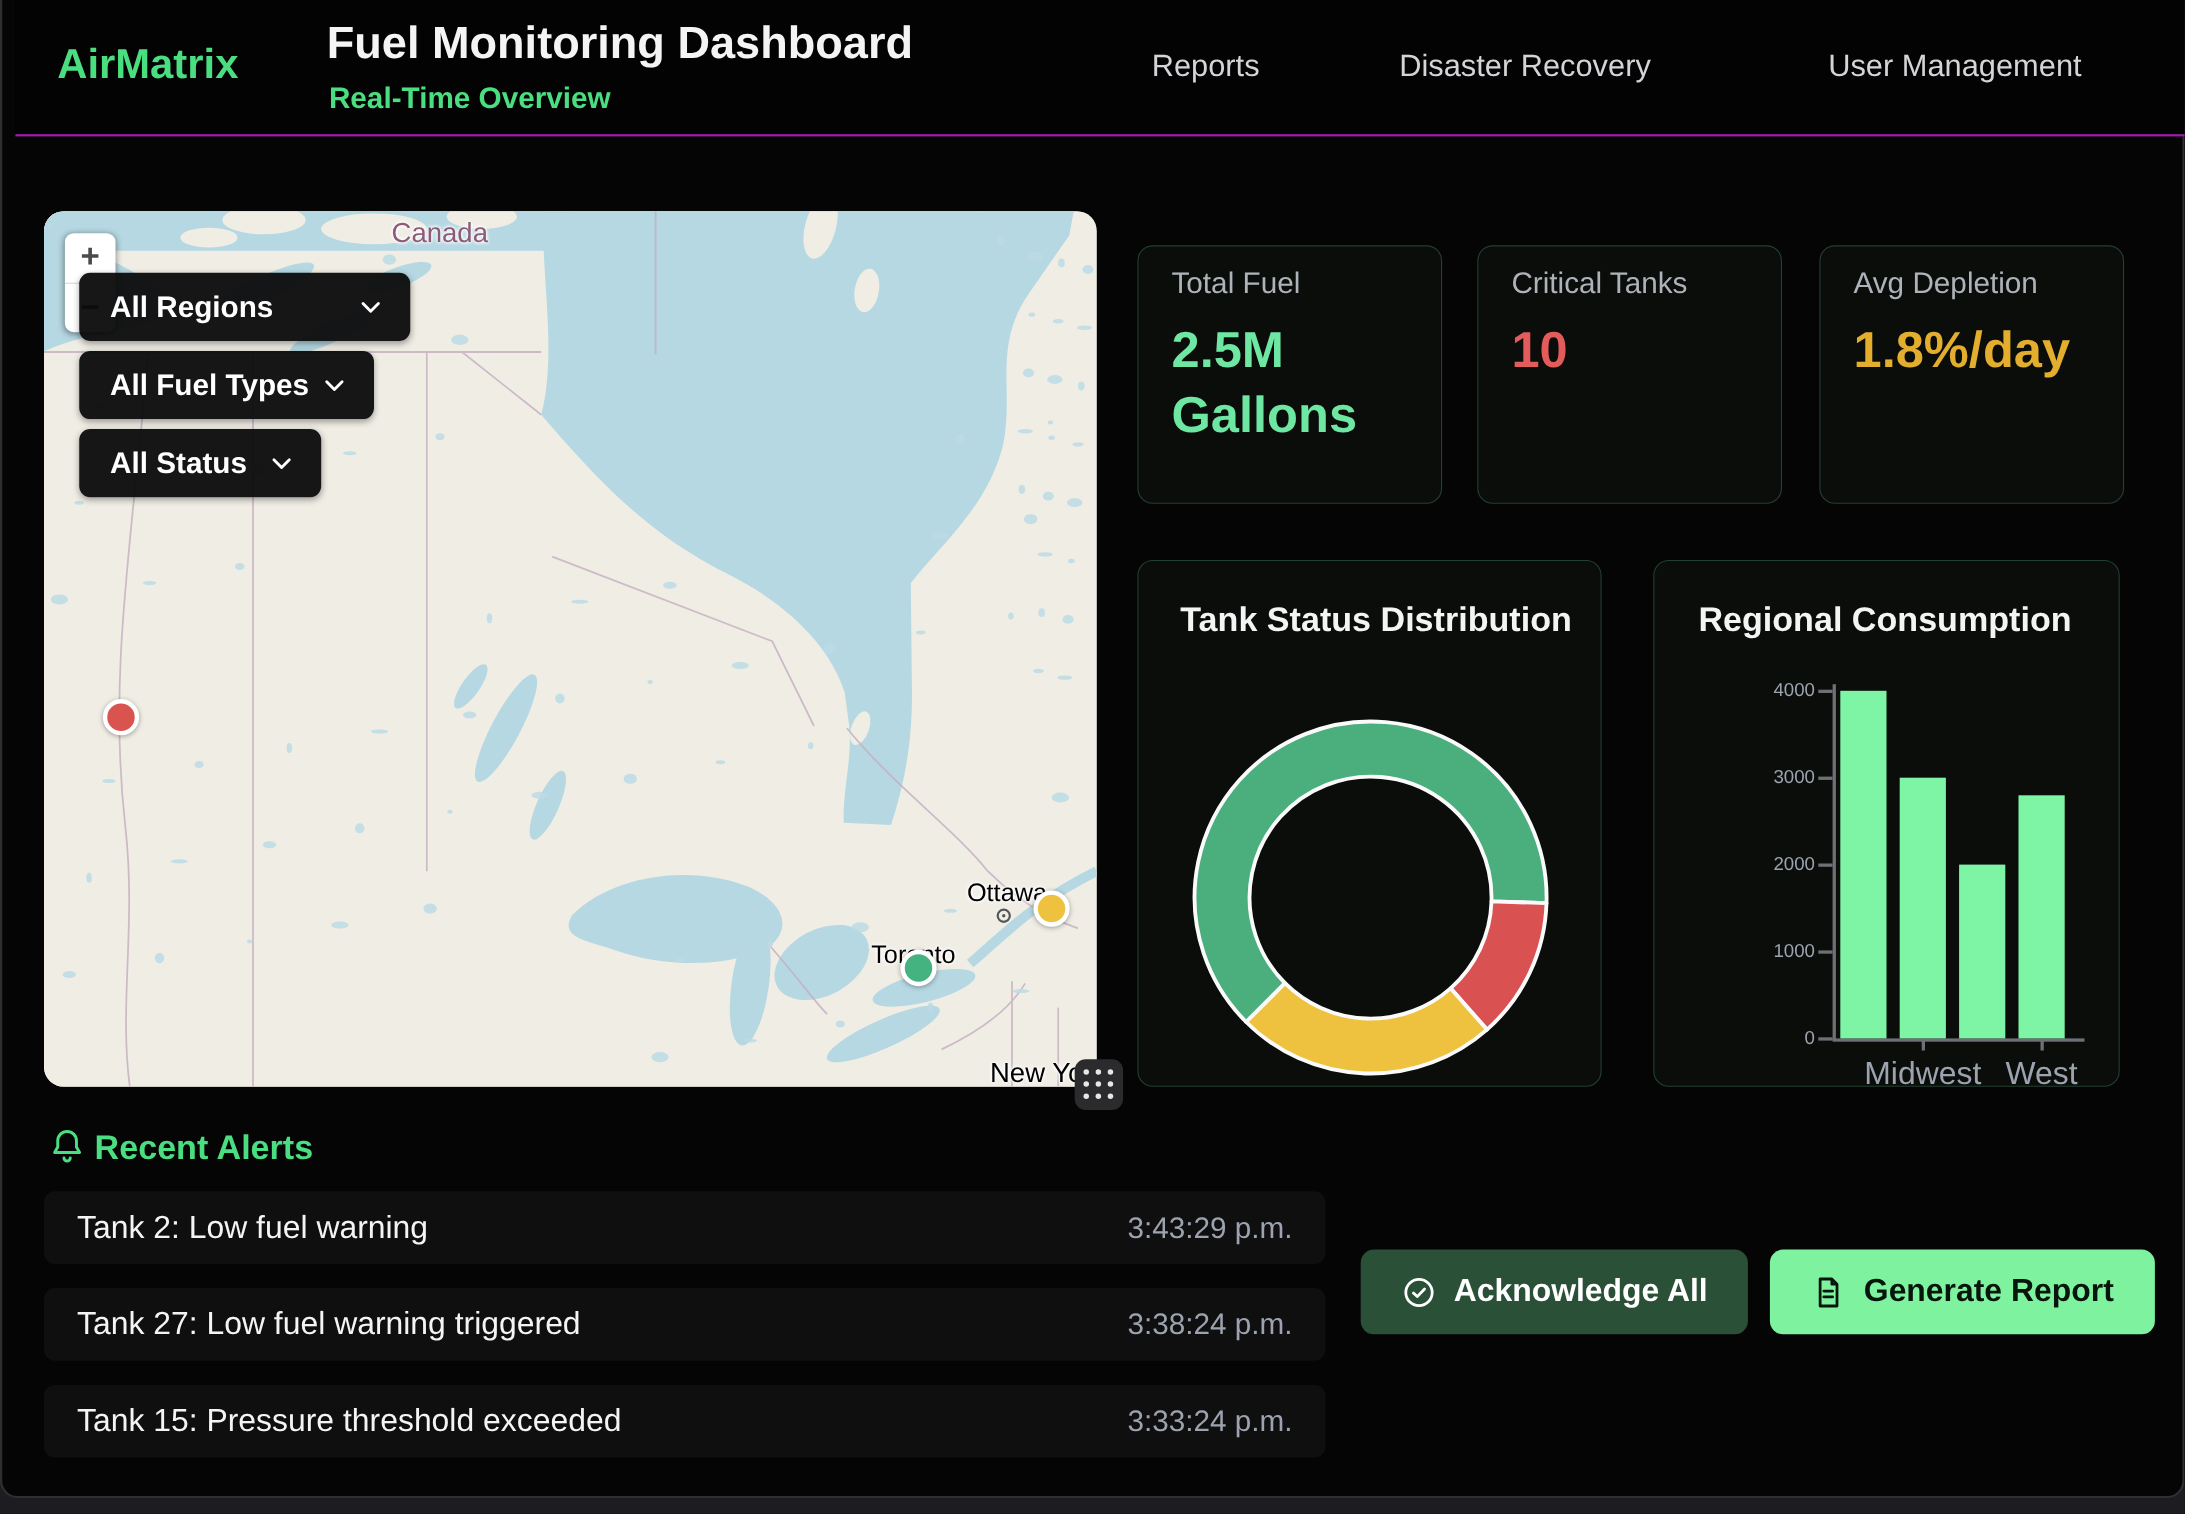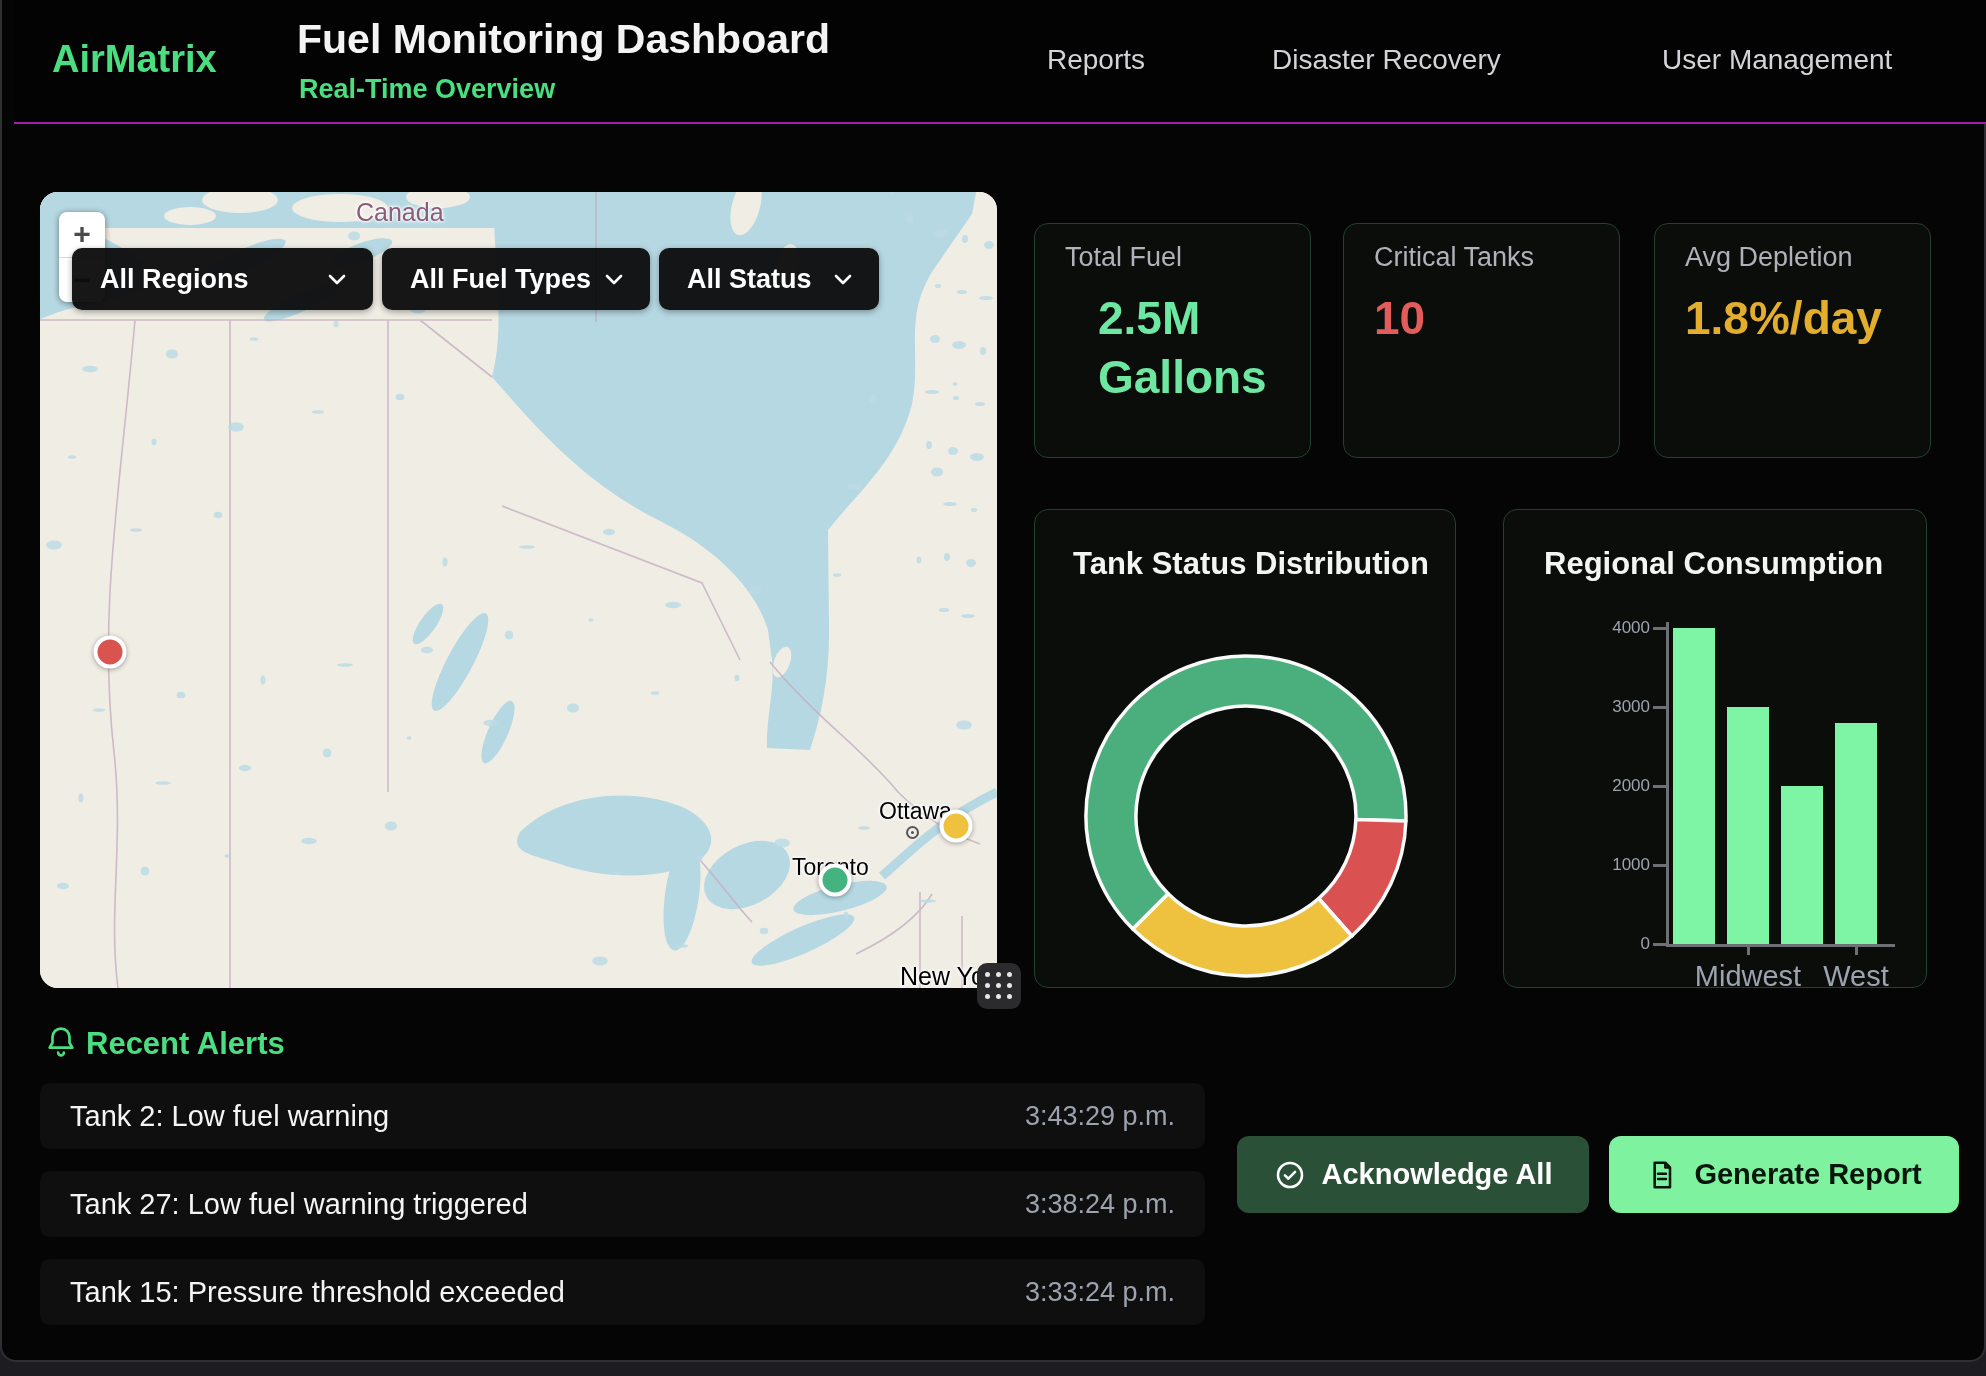--- a/index.html
+++ b/index.html
@@ -21,21 +21,21 @@
 
   
   .map-card { position:absolute; left:38px; top:192px; width:957px; height:796px;
               border-radius:18px; overflow:hidden; background:#f0ede5; cursor:grab; }
   .map-card svg.basemap { position:absolute; left:0; top:0; }
   .zoom-ctl { position:absolute; left:19px; top:20px; width:46px; background:#ffffff;
               border-radius:8px; box-shadow:0 1px 6px rgba(0,0,0,.45); z-index:4; overflow:hidden; }
   .zoom-btn { width:46px; height:45px; text-align:center; line-height:44px; font-size:30px;
               font-weight:700; color:#4b4b4b; cursor:pointer; }
   .zoom-btn + .zoom-btn { border-top:1px solid #d7d7d7; }
-  .filters { position:absolute; left:32px; top:56px; display:flex; gap:9px; z-index:5; }
+  .filters { position:absolute; left:32px; top:56px; display:flex; gap:9px; z-index:5;flex-direction:column; }
   .filter { height:62px; background:rgba(8,8,8,.94); border-radius:10px; color:#ffffff;
             font-size:27px; font-weight:600; display:flex; align-items:center;
             padding:0 24px 0 28px; justify-content:space-between; cursor:pointer;
             box-shadow:0 2px 6px rgba(0,0,0,.35); }
   .f-regions { width:301px; } .f-types { width:268px; } .f-status { width:220px; }
   .map-label { position:absolute; font-weight:500; white-space:nowrap;
                text-shadow:0 0 3px #fff,0 0 3px #fff,0 0 5px #fff; z-index:2; }
   .lbl-country { color:#8d5a77; font-size:25px; }
   .lbl-city { color:#000000; font-size:23px; }
   .town-dot { position:absolute; width:13px; height:13px; border:2.5px solid #55555c; border-radius:50%;
@@ -280,21 +280,21 @@
         <i></i>
         <i></i>
         <i></i>
         <i></i>
         <i></i>
         <i></i>
   </div>
 
   <div class="stat-card" style="left:1032px;">
     <div class="stat-label">Total Fuel</div>
-    <div class="stat-value" style="color:#6ee7a3;margin-left:33px;">2.5M Gallons</div>
+    <div class="stat-value" style="color:#6ee7a3;">2.5M Gallons</div>
   </div>
   <div class="stat-card" style="left:1341px;">
     <div class="stat-label">Critical Tanks</div>
     <div class="stat-value" style="color:#e25c5c;">10</div>
   </div>
   <div class="stat-card" style="left:1652px;">
     <div class="stat-label">Avg Depletion</div>
     <div class="stat-value" style="color:#e3ae2e;">1.8%/day</div>
   </div>
 

